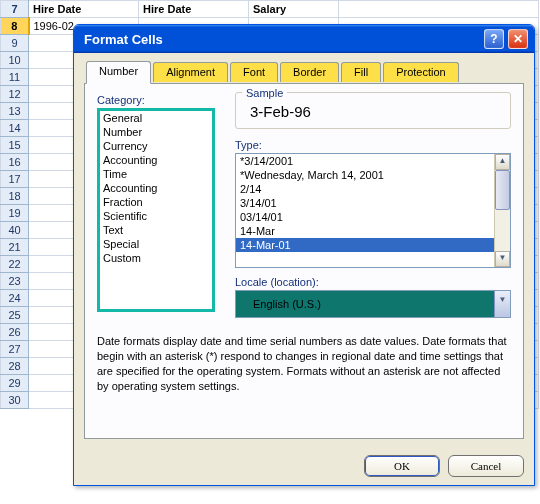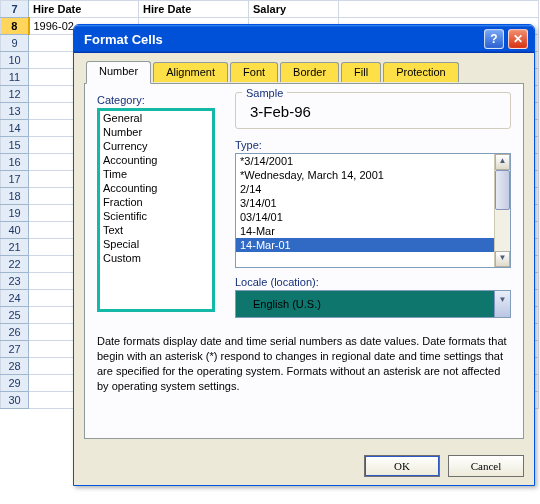--- a/index.html
+++ b/index.html
@@ -183,21 +183,21 @@
     line-height: 1.35;
   }
   .buttons {
     display: flex; justify-content: flex-end; gap: 8px;
     padding: 8px 10px;
   }
   .btn {
     min-width: 76px; height: 22px;
     background: linear-gradient(to bottom,#fff,#eeebda);
     border: 1px solid #707070;
-    border-radius: 0;
+    border-radius: 6px;
     font-size: 11px;
     font-family: Tahoma;
     padding: 0 8px;
   }
   .btn.default { box-shadow: 0 0 0 1px #2f5ac5 inset; }
 </style>
 </head>
 <body>
 
 <div class="sheet">

